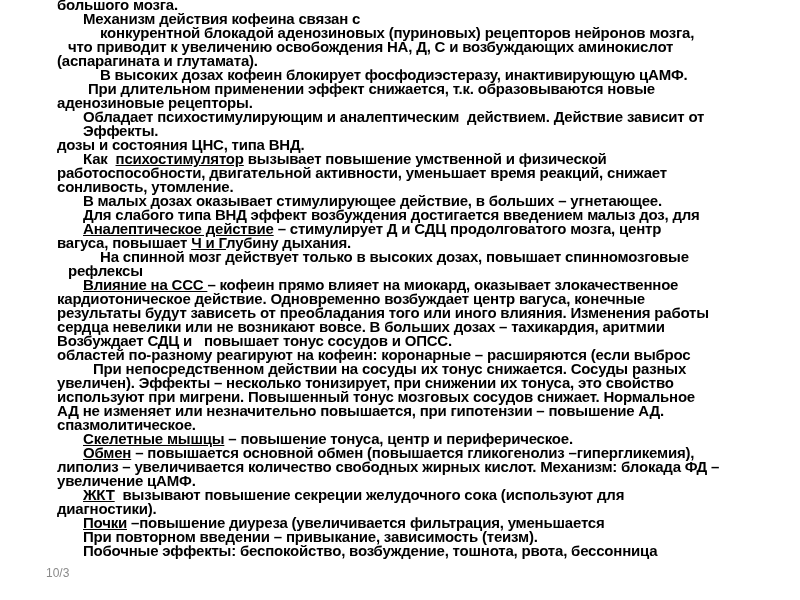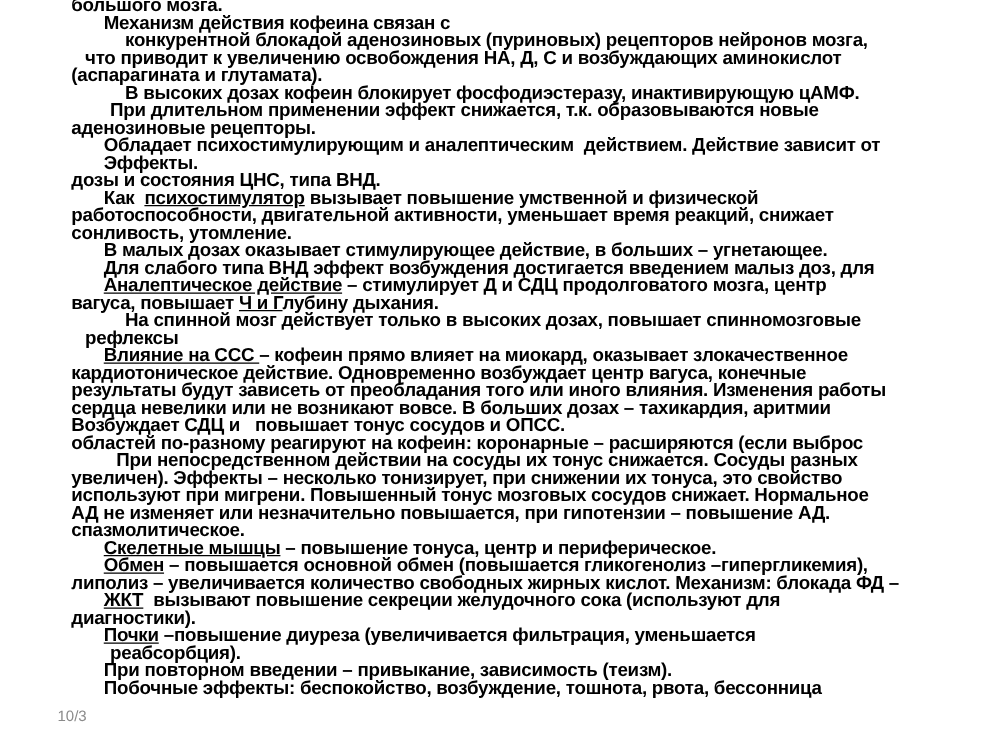--- a/index.html
+++ b/index.html
@@ -86,20 +86,20 @@
       <div class="line i0"><span>Возбуждает СДЦ и   повышает тонус сосудов и ОПСС.</span></div>
       <div class="line i0"><span>областей по-разному реагируют на кофеин: коронарные – расширяются (если выброс</span></div>
       <div class="line i4"><span>При непосредственном действии на сосуды их тонус снижается. Сосуды разных</span></div>
       <div class="line i0"><span>увеличен). Эффекты – несколько тонизирует, при снижении их тонуса, это свойство</span></div>
       <div class="line i0"><span>используют при мигрени. Повышенный тонус мозговых сосудов снижает. Нормальное</span></div>
       <div class="line i0"><span>АД не изменяет или незначительно повышается, при гипотензии – повышение АД.</span></div>
       <div class="line i0"><span>спазмолитическое.</span></div>
       <div class="line i2"><span class="u">Скелетные мышцы</span><span> – повышение тонуса, центр и периферическое.</span></div>
       <div class="line i2"><span class="u">Обмен</span><span> – повышается основной обмен (повышается гликогенолиз –гипергликемия),</span></div>
       <div class="line i0"><span>липолиз – увеличивается количество свободных жирных кислот. Механизм: блокада ФД –</span></div>
+      <div class="line i0"><span>увеличение цАМФ.</span></div>
       <div class="line i2"><span class="u">ЖКТ</span><span>  вызывают повышение секреции желудочного сока (используют для</span></div>
       <div class="line i0"><span>диагностики).</span></div>
       <div class="line i2"><span class="u">Почки</span><span> –повышение диуреза (увеличивается фильтрация, уменьшается</span></div>
-      <div class="line i3"><span>реабсорбция).</span></div>
       <div class="line i2"><span>При повторном введении – привыкание, зависимость (теизм).</span></div>
       <div class="line i2"><span>Побочные эффекты: беспокойство, возбуждение, тошнота, рвота, бессонница</span></div>
     </div>
 </div>
 
 </body></html>

